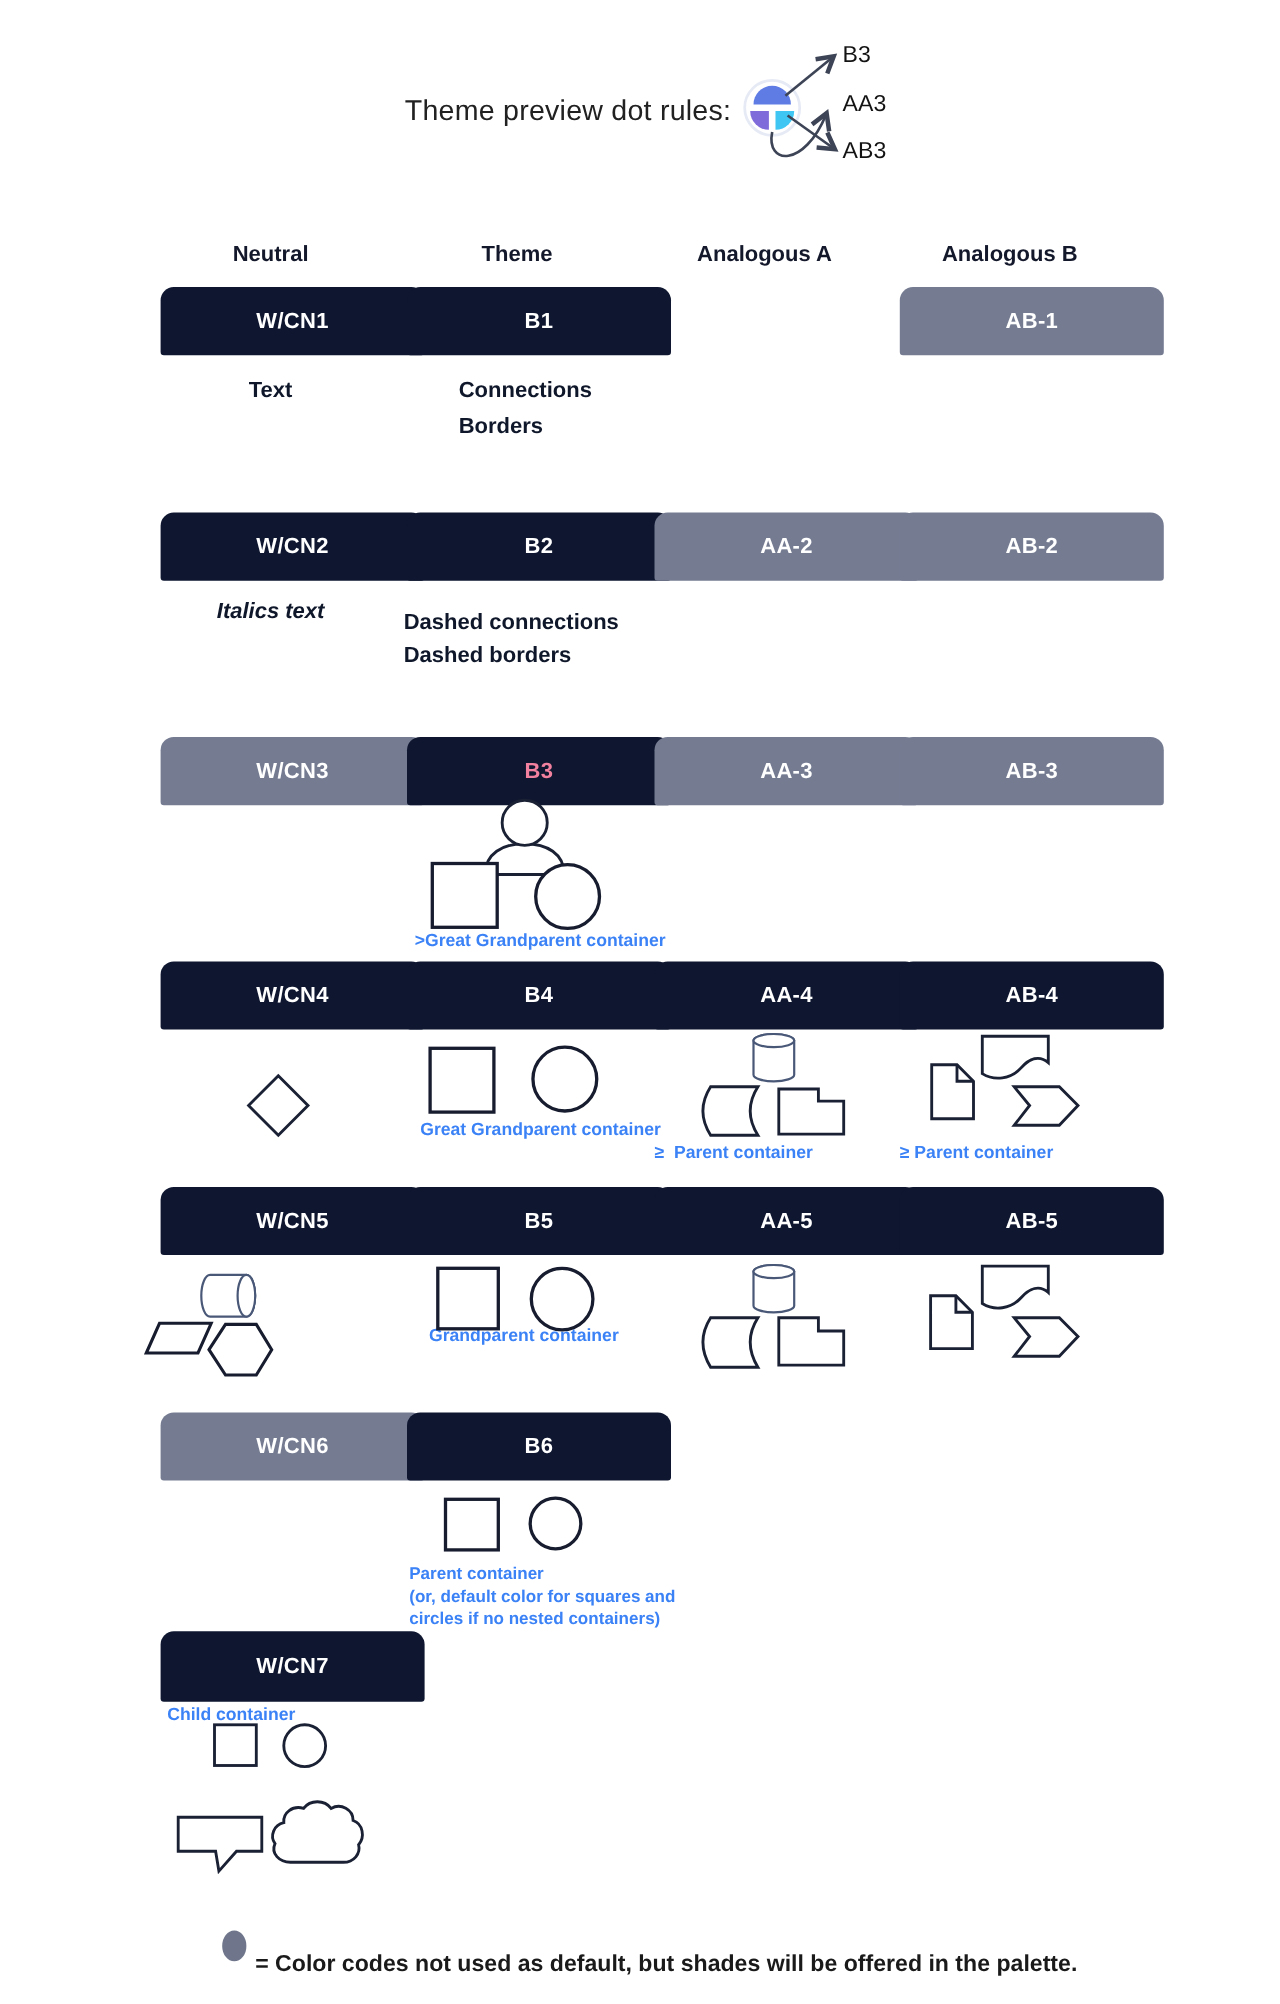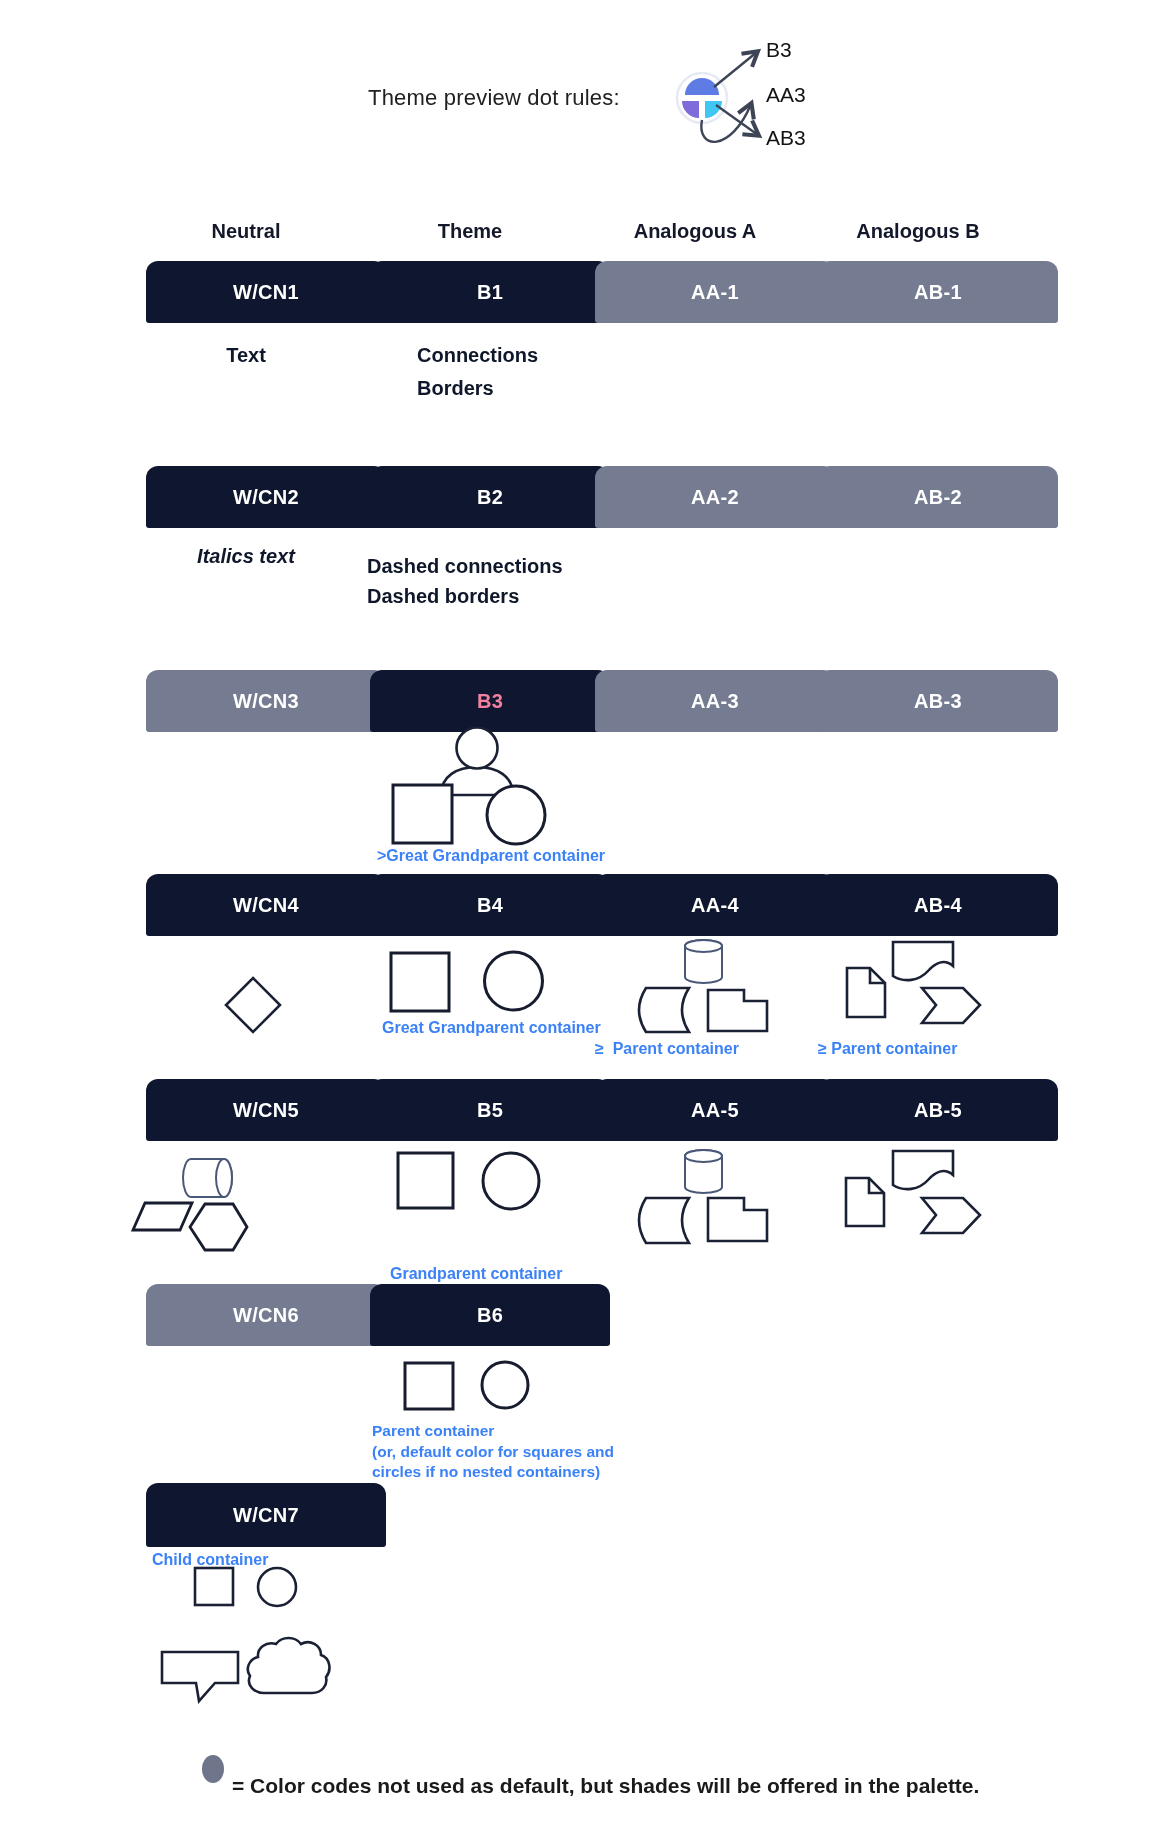--- a/index.html
+++ b/index.html
@@ -1,21 +1,21 @@
 <!DOCTYPE html>
 <html><head>
 <meta charset="utf-8">
 <style>
   html,body{margin:0;padding:0;background:#ffffff;}
   #canvas{
     position:relative;width:1164px;height:1822px;background:#ffffff;
     font-family:"Liberation Sans",sans-serif;overflow:hidden;
   }
   .title{
-    position:absolute;left:368px;top:85px;font-size:22px;font-weight:400;
+    position:absolute;left:368px;top:85px;font-size:26px;font-weight:400;
     color:#212121;letter-spacing:.2px;text-align:right;
   }
   .dot-label{
     position:absolute;left:766px;font-size:21px;font-weight:400;color:#131313;
   }
   .col-header{
     position:absolute;width:200px;text-align:center;font-size:20px;
     font-weight:700;color:#14182B;
   }
   .pill{
@@ -56,21 +56,20 @@
   <span class="dot-label" style="top:83px">AA3</span>
   <span class="dot-label" style="top:126px">AB3</span>
 
   <div class="col-header" style="left:146px;top:220px">Neutral</div>
   <div class="col-header" style="left:370px;top:220px">Theme</div>
   <div class="col-header" style="left:595px;top:220px">Analogous A</div>
   <div class="col-header" style="left:818px;top:220px">Analogous B</div>
 
   <div class="pill dark" style="left:146px;top:261px">W/CN1</div>
   <div class="pill dark" style="left:370px;top:261px">B1</div>
-  <div class="pill gray" style="left:595px;top:261px">AA-1</div>
   <div class="pill gray" style="left:818px;top:261px">AB-1</div>
 
   <div class="note center200" style="left:146px;top:344px">Text</div>
   <div class="note" style="left:417px;top:344px">Connections</div>
   <div class="note" style="left:417px;top:377px">Borders</div>
 
   <div class="pill dark" style="left:146px;top:466px">W/CN2</div>
   <div class="pill dark" style="left:370px;top:466px">B2</div>
   <div class="pill gray" style="left:595px;top:466px">AA-2</div>
   <div class="pill gray" style="left:818px;top:466px">AB-2</div>
@@ -93,21 +92,21 @@
 
   <div class="cap" style="left:382px;top:1019px">Great Grandparent container</div>
   <div class="cap center200" style="left:595px;top:1040px">≥  Parent container</div>
   <div class="cap center200" style="left:818px;top:1040px">≥ Parent container</div>
 
   <div class="pill dark" style="left:146px;top:1079px">W/CN5</div>
   <div class="pill dark" style="left:370px;top:1079px">B5</div>
   <div class="pill dark" style="left:595px;top:1079px">AA-5</div>
   <div class="pill dark" style="left:818px;top:1079px">AB-5</div>
 
-  <div class="cap" style="left:390px;top:1265px">Grandparent container</div>
+  <div class="cap" style="left:390px;top:1206px">Grandparent container</div>
 
   <div class="pill gray" style="left:146px;top:1284px">W/CN6</div>
   <div class="pill dark" style="left:370px;top:1284px">B6</div>
 
   <div class="cap small" style="left:372px;top:1422px">Parent container</div>
   <div class="cap small" style="left:372px;top:1442.5px">(or, default color for squares and</div>
   <div class="cap small" style="left:372px;top:1463px">circles if no nested containers)</div>
 
   <div class="pill dark" style="left:146px;top:1483px;height:64px">W/CN7</div>
   <div class="cap center200" style="left:152px;top:1551px">Child container</div>

